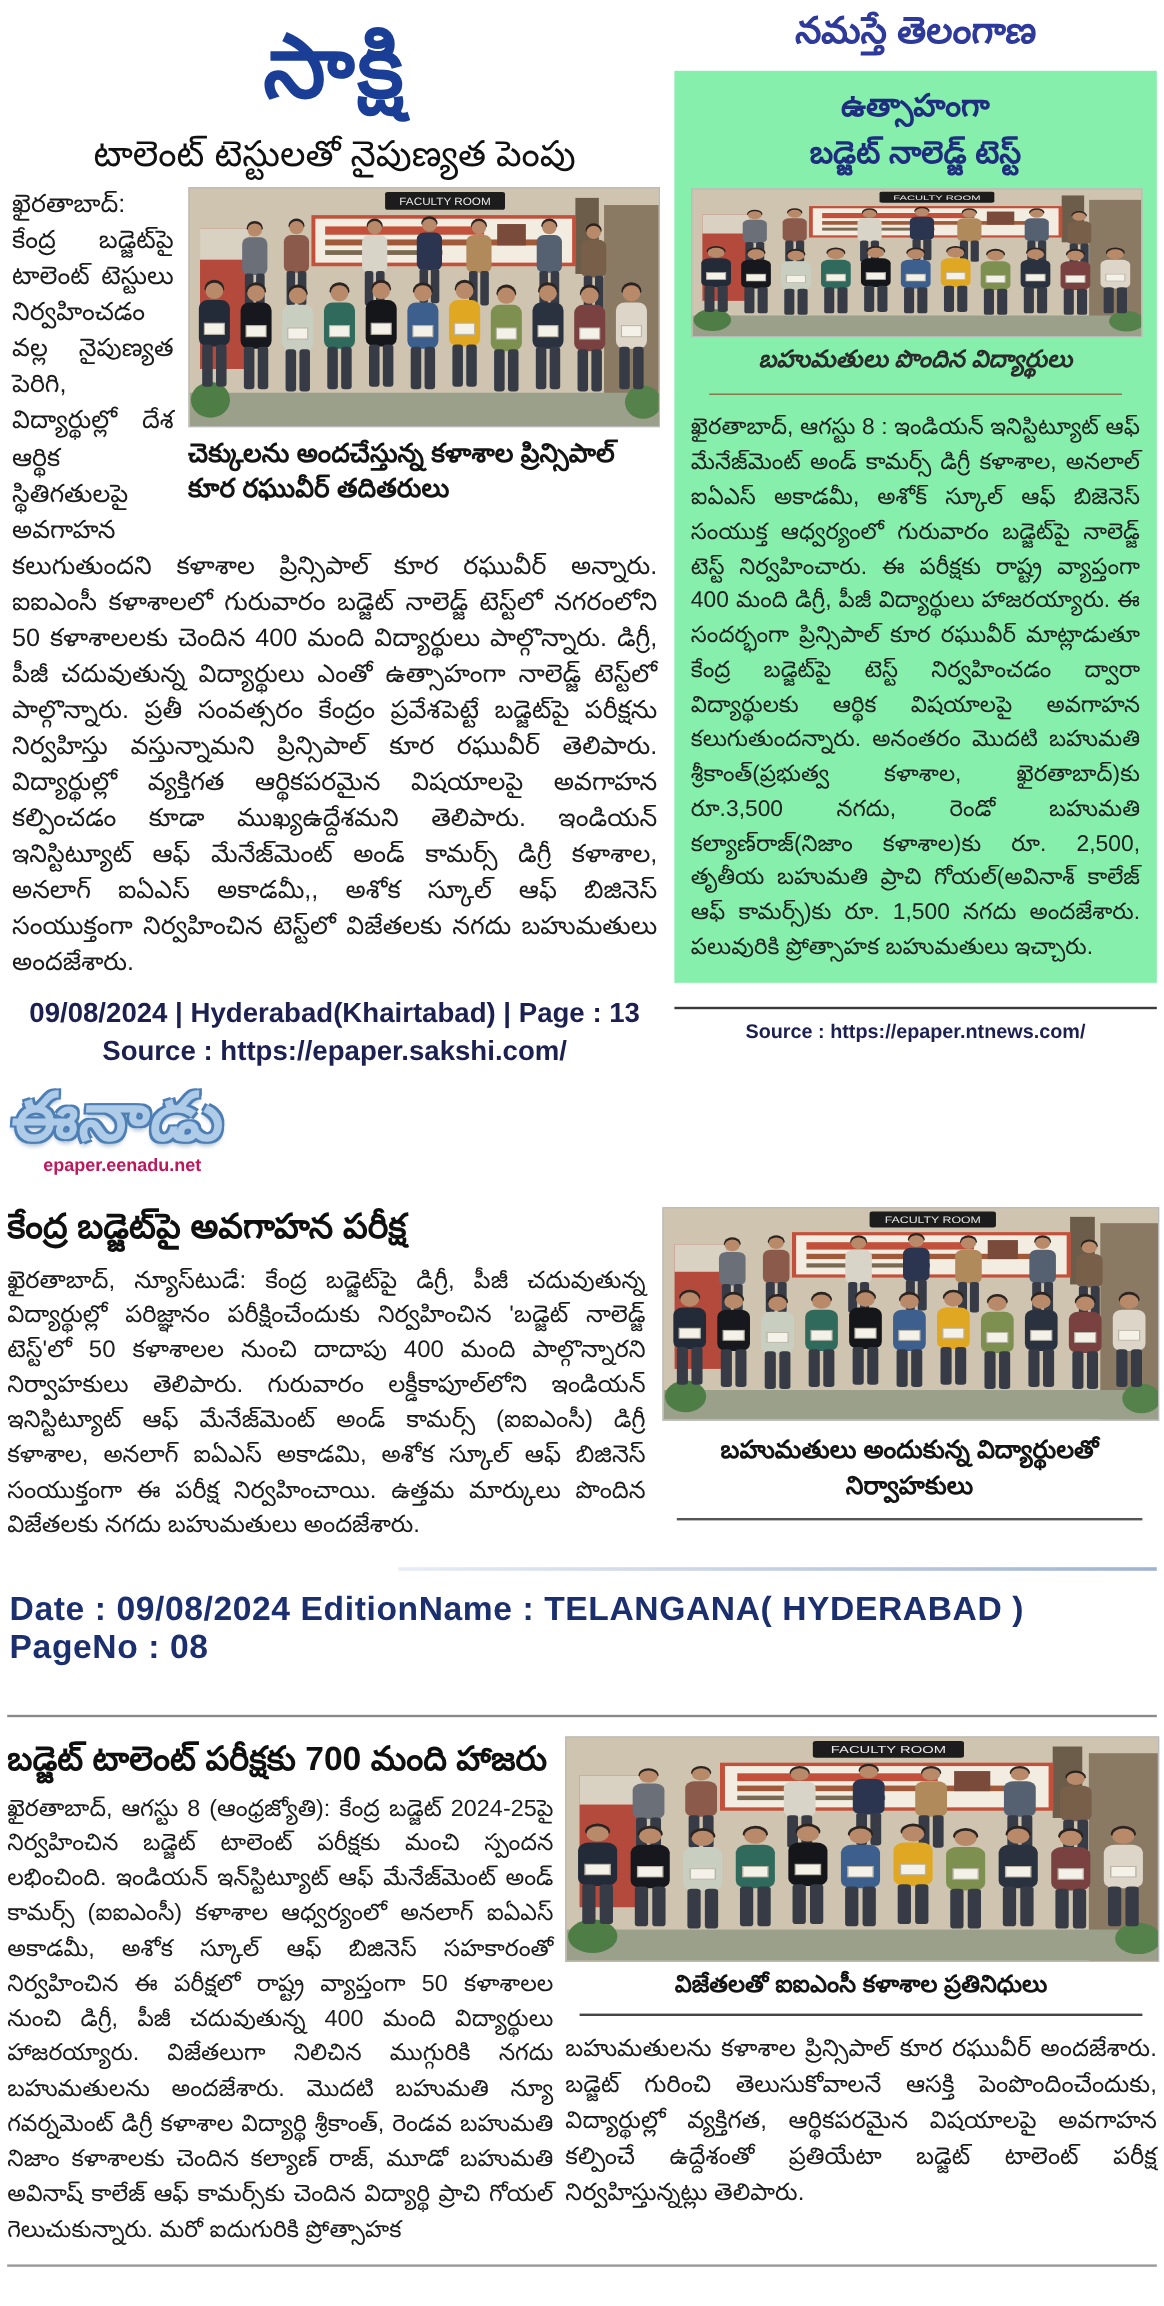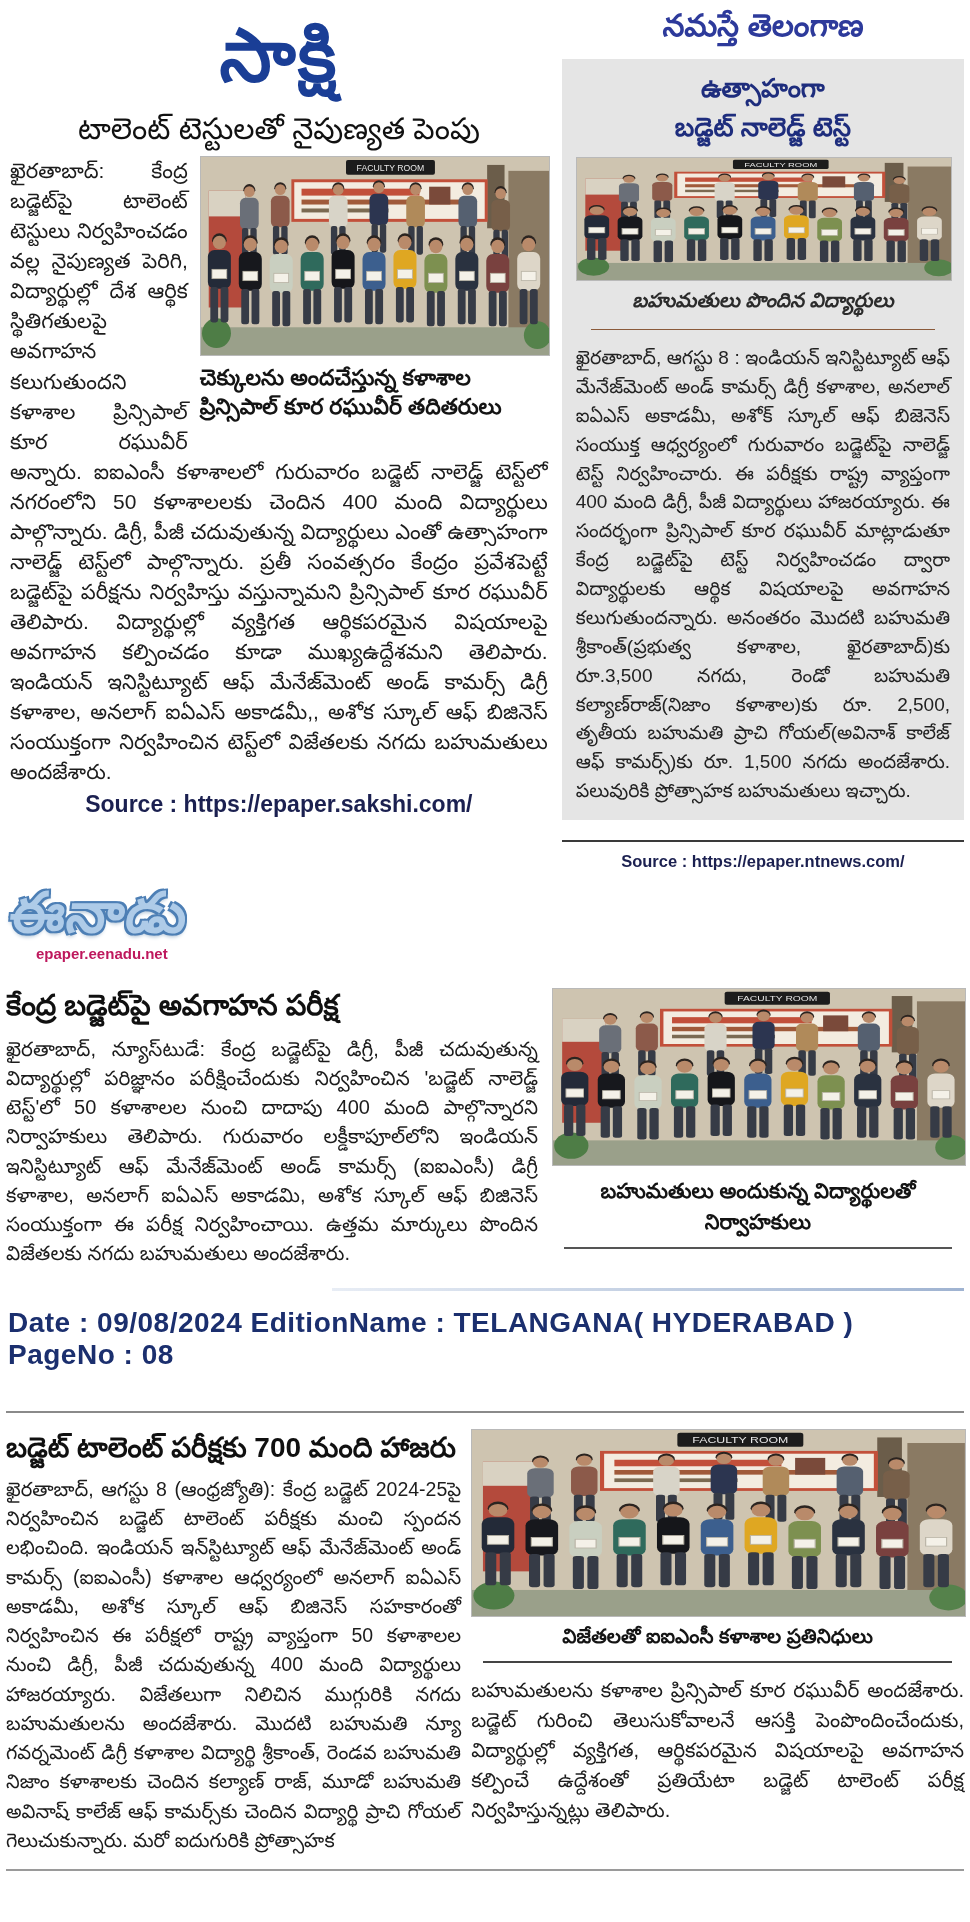--- a/index.html
+++ b/index.html
@@ -7,29 +7,29 @@
   .page{width:970px;box-sizing:border-box;padding:6px 6px 0 6px;}
 
   
   .top{display:flex;}
   .col-sakshi{width:552px;box-sizing:border-box;padding:0 8px 0 4px;}
   .col-nt{width:404px;box-sizing:border-box;margin-left:6px;}
 
   .sakshi-logo{color:#1a3e96;font-weight:bold;font-size:74px;text-align:center;line-height:1.35;letter-spacing:2px;}
   .sakshi-headline{font-size:30px;font-weight:normal;color:#111;text-align:center;margin:6px 0 10px 0;line-height:1.15;}
   .sakshi-article{font-size:21px;line-height:1.43;text-align:justify;}
-  .sak-photo-wrap{float:right;width:348px;margin:0 0 6px 12px;}
+  .sak-photo-wrap{float:right;width:391px;margin:0 0 6px 12px;}
   .photo{width:100%;display:block;border:1px solid #b9b9b9;background:#cec4b0;}
   .sak-photo-wrap .photo{height:198px;}
   .photo-caption{font-size:22px;font-weight:bold;line-height:1.3;margin-top:8px;color:#141414;text-align:left;}
   .dateline{clear:both;text-align:center;font-weight:bold;color:#1b2050;font-size:23px;margin-top:14px;}
   .sourceline{text-align:center;font-weight:bold;color:#1b2050;font-size:23px;margin-top:4px;}
 
   .nt-logo{color:#2d3a9b;font-weight:bold;font-size:31px;text-align:center;transform:skewX(-4deg);margin:2px 0 8px 0;}
-  .nt-box{background:#e5e5e5;box-sizing:border-box;padding:10px 14px 14px 14px;}
+  .nt-box{background:#86efac;box-sizing:border-box;padding:10px 14px 14px 14px;}
   .nt-headline{color:#1e2d7d;font-weight:bold;font-size:26px;text-align:center;line-height:1.5;margin-bottom:10px;}
   .nt-photo{height:122px;}
   .nt-caption{font-size:20px;font-weight:bold;color:#2b2b2b;text-align:center;margin-top:8px;font-style:italic;}
   .nt-divider{height:1px;background:#8a5a3a;width:92%;margin:12px auto 14px auto;}
   .nt-body{font-size:19px;line-height:1.52;text-align:justify;color:#222;}
   .nt-rule{height:2px;background:#3a3a3a;margin:20px 0 10px 0;}
   .nt-dateline{text-align:center;font-weight:bold;color:#1b2050;font-size:16.5px;}
   .nt-sourceline{text-align:center;font-weight:bold;color:#1b2050;font-size:16.5px;margin-top:3px;}
 
   
@@ -125,20 +125,21 @@
       <div class="sakshi-headline">టాలెంట్ టెస్టులతో నైపుణ్యత పెంపు</div>
       <div class="sakshi-article">
         <div class="sak-photo-wrap">
           <svg class="photo" viewBox="0 0 360 200" preserveAspectRatio="none">
               <use href="#crowd" width="360" height="200"></use>
             </svg>
           <div class="photo-caption">చెక్కులను అందచేస్తున్న కళాశాల ప్రిన్సిపాల్ కూర రఘువీర్ తదితరులు</div>
         </div>
         <span>ఖైరతాబాద్: కేంద్ర బడ్జెట్‌పై టాలెంట్ టెస్టులు నిర్వహించడం వల్ల నైపుణ్యత పెరిగి, విద్యార్థుల్లో దేశ ఆర్థిక స్థితిగతులపై అవగాహన కలుగుతుందని కళాశాల ప్రిన్సిపాల్ కూర రఘువీర్ అన్నారు. ఐఐఎంసీ కళాశాలలో గురువారం బడ్జెట్ నాలెడ్జ్ టెస్ట్‌లో నగరంలోని 50 కళాశాలలకు చెందిన 400 మంది విద్యార్థులు పాల్గొన్నారు. డిగ్రీ, పీజీ చదువుతున్న విద్యార్థులు ఎంతో ఉత్సాహంగా నాలెడ్జ్ టెస్ట్‌లో పాల్గొన్నారు. ప్రతీ సంవత్సరం కేంద్రం ప్రవేశపెట్టే బడ్జెట్‌పై పరీక్షను నిర్వహిస్తు వస్తున్నామని ప్రిన్సిపాల్ కూర రఘువీర్ తెలిపారు. విద్యార్థుల్లో వ్యక్తిగత ఆర్థికపరమైన విషయాలపై అవగాహన కల్పించడం కూడా ముఖ్యఉద్దేశమని తెలిపారు. ఇండియన్ ఇనిస్టిట్యూట్ ఆఫ్ మేనేజ్‌మెంట్ అండ్ కామర్స్ డిగ్రీ కళాశాల, అనలాగ్ ఐఏఎస్ అకాడమీ,, అశోక స్కూల్ ఆఫ్ బిజినెస్ సంయుక్తంగా నిర్వహించిన టెస్ట్‌లో విజేతలకు నగదు బహుమతులు అందజేశారు.</span>
       </div>
+      <div class="dateline">09/08/2024 | Hyderabad(Khairtabad) | Page : 13</div>
       <div class="sourceline">Source : https://epaper.sakshi.com/</div>
     </div>
 
     <div class="col-nt">
       <div class="nt-logo">నమస్తే తెలంగాణ</div>
       <div class="nt-box">
         <div class="nt-headline">
           <span>ఉత్సాహంగా</span><br>
           <span>బడ్జెట్ నాలెడ్జ్ టెస్ట్</span>
         </div>

